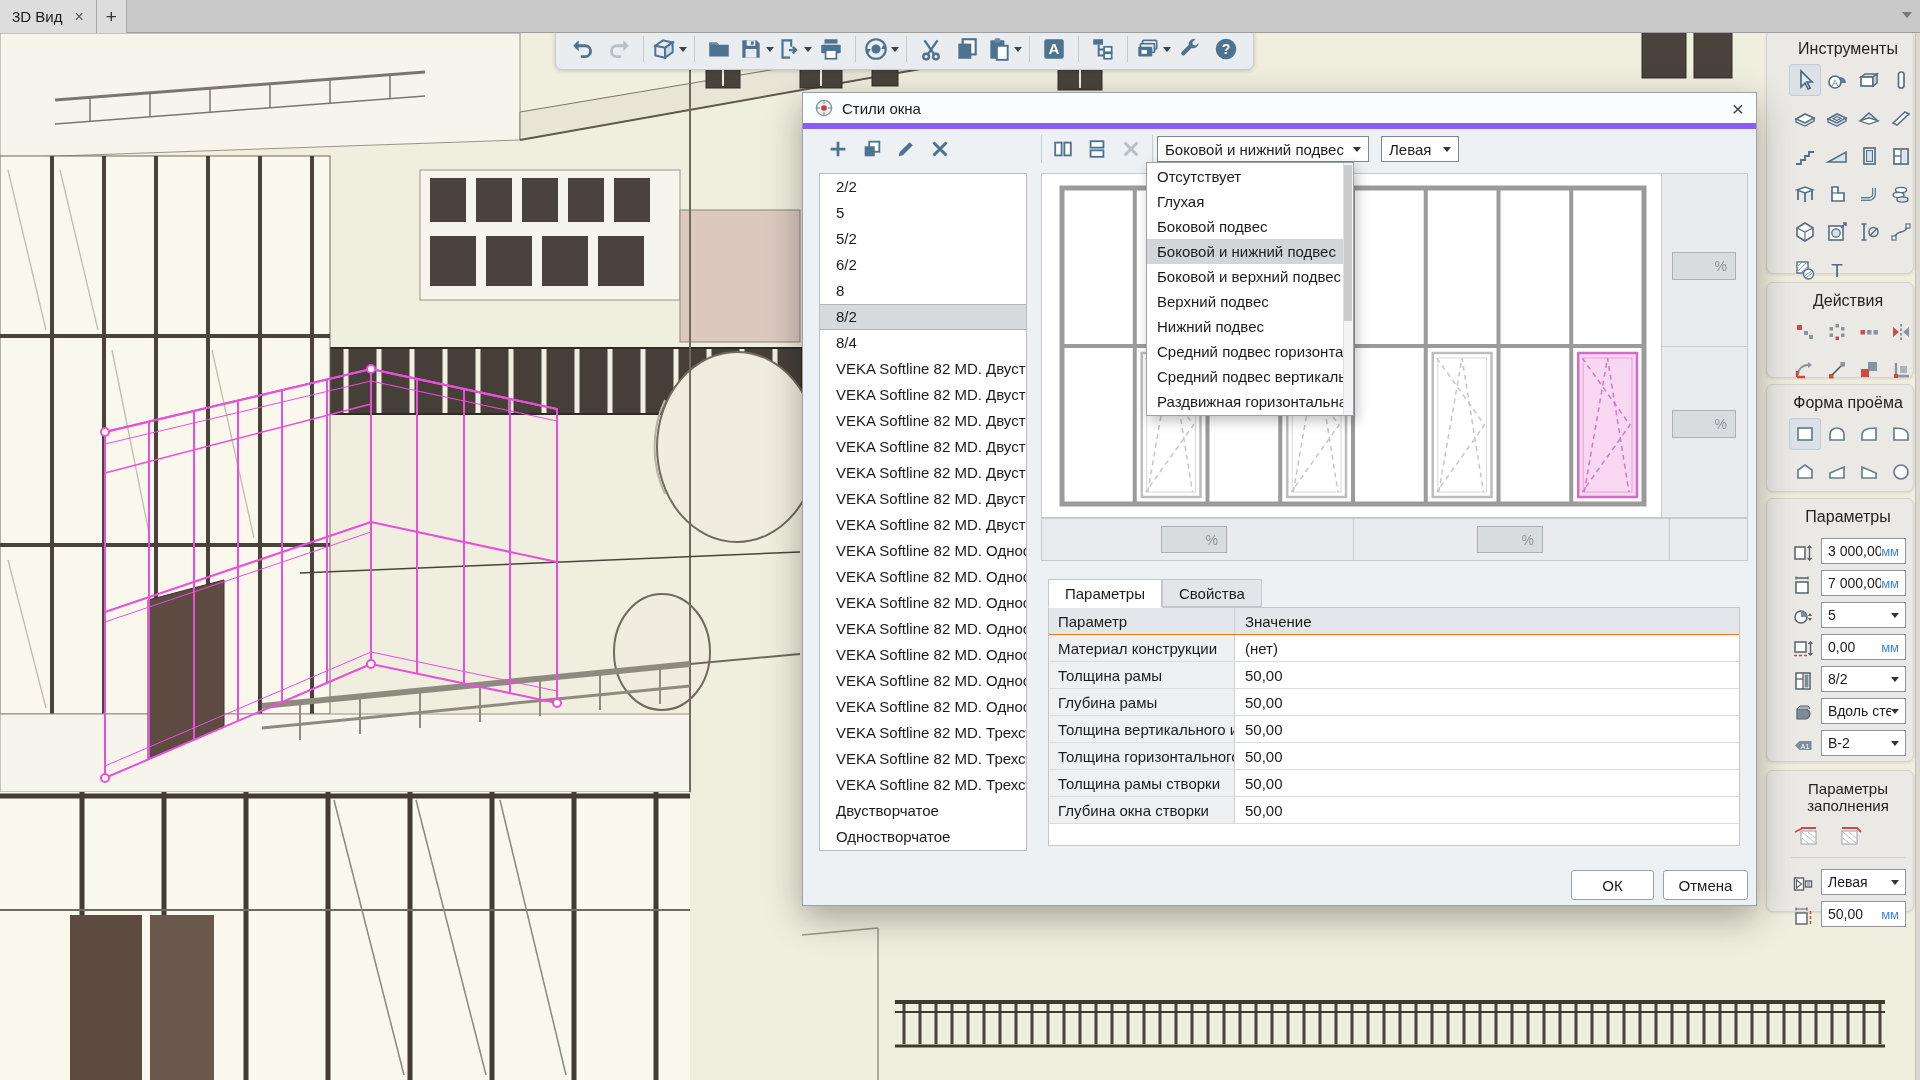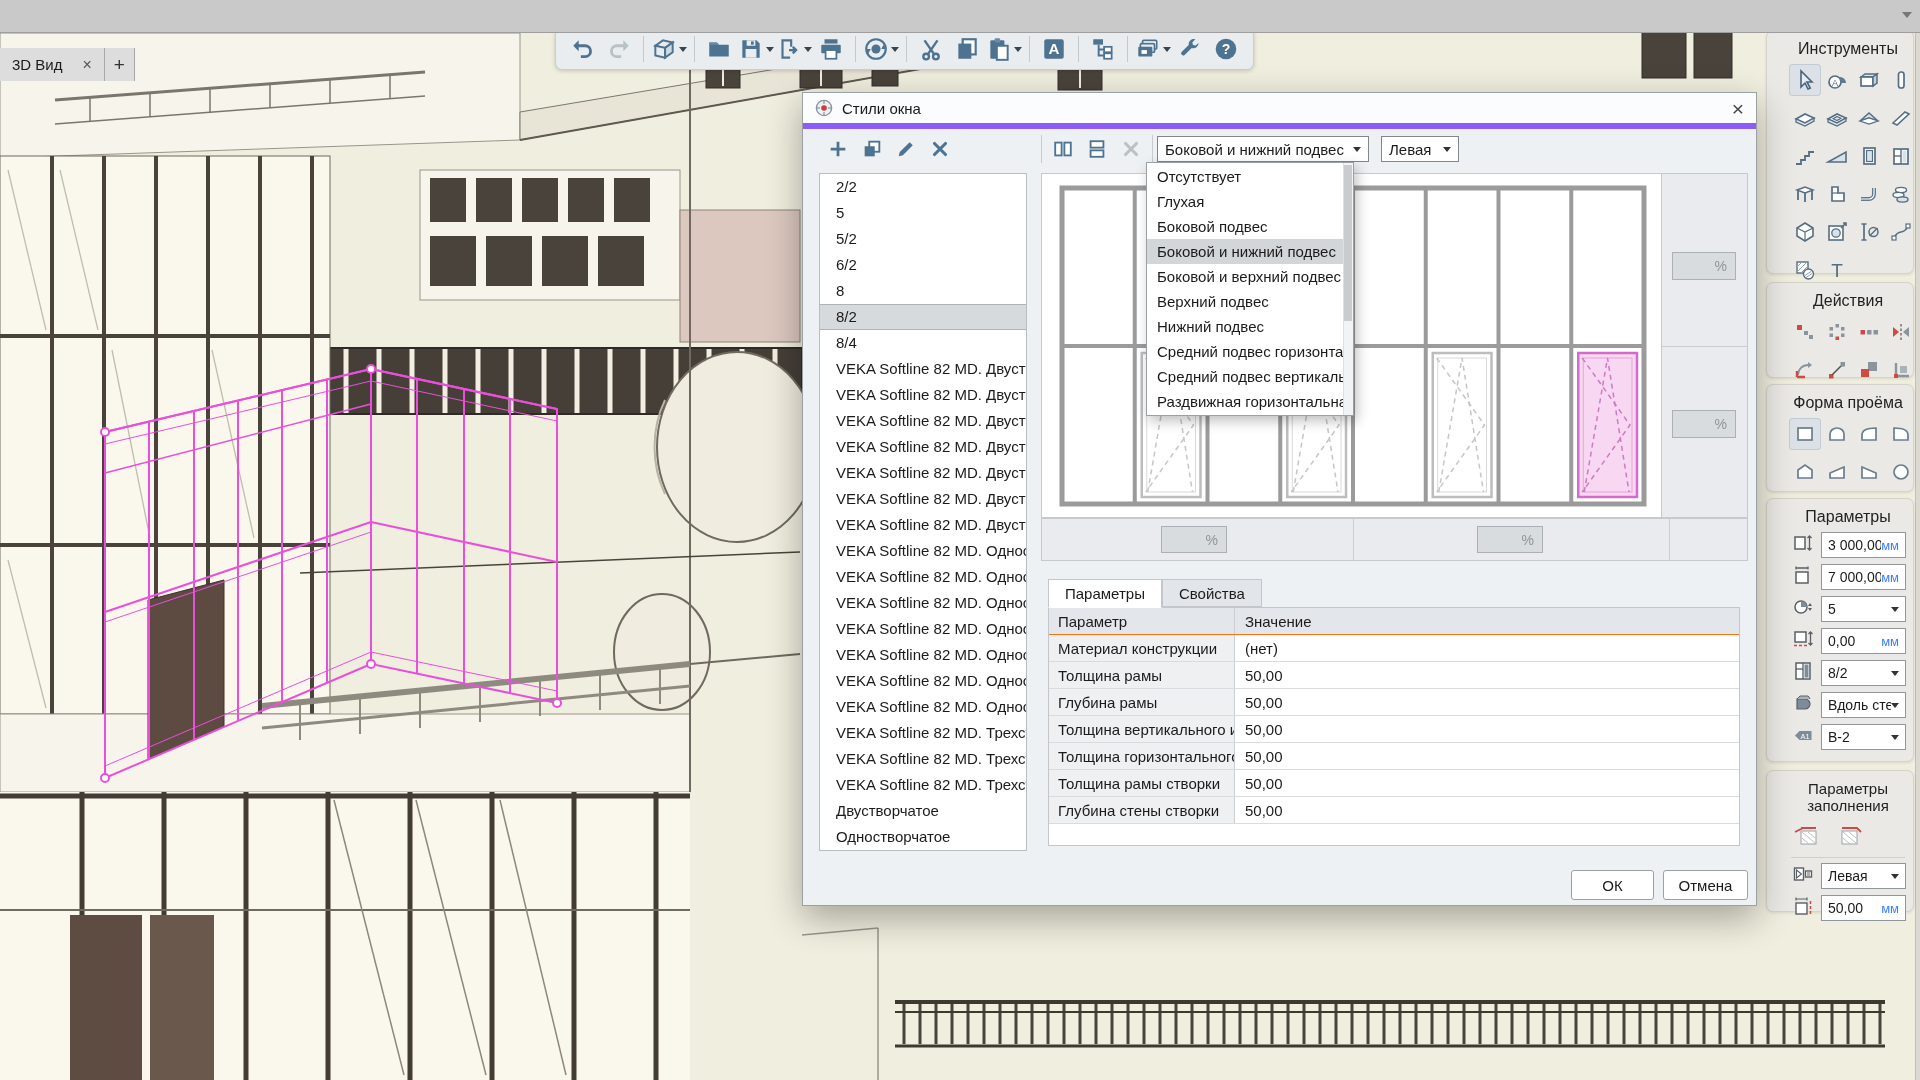--- a/index.html
+++ b/index.html
@@ -3,22 +3,22 @@
 <meta charset="utf-8">
 <style>
   * { box-sizing: border-box; margin: 0; padding: 0; }
   html,body { width:1920px; height:1080px; overflow:hidden; }
   body { font-family:"Liberation Sans", sans-serif; color:#1b1b1b; }
   .stage { position:relative; width:1920px; height:1080px; background:#f0eede; overflow:hidden; }
 
   
   .tabbar { position:absolute; left:0; top:0; width:1920px; height:33px; background:#c9c9c9;
             border-bottom:1px solid #9e9e9e; display:flex; z-index:6; }
-  .tab { height:33px; display:flex; align-items:center; gap:20px; padding:15px 12px;
-         background:#dddddd; border-right:1px solid #a8a8a8; font-size:15px;margin-top:48px; }
+  .tab { height:33px; display:flex; align-items:center; gap:12px; padding:15px 12px;
+         background:#dddddd; border-right:1px solid #a8a8a8; font-size:15px; }
   .tab-close { color:#555; font-size:16px; line-height:1; cursor:default; }
   .tab-plus { width:30px; display:flex; align-items:center; justify-content:center;
               font-size:19px; color:#333; }
   .corner-ch { position:absolute; right:8px; top:12px; width:0; height:0;
                border:5px solid transparent; border-top:6px solid #777; }
 
   
   .scene { position:absolute; left:0; top:0; z-index:1; }
 
   
@@ -32,21 +32,21 @@
   .caret { width:0; height:0; border:4px solid transparent; border-top:5px solid #39444c; margin-top:4px; }
 
   
   .panel { position:absolute; left:1766px; width:148px; background:#ebe9e5;
            border:1px solid #d6d3cc; border-radius:7px; z-index:5; padding:6px 6px 8px 22px;
            box-shadow:0 1px 3px rgba(0,0,0,.10); }
   .panel-title { text-align:center; font-size:16px; color:#222; padding:3px 0 6px 0; }
   .grid4 { display:grid; grid-template-columns:repeat(4,1fr); row-gap:6px; justify-items:center; }
   .gi { width:32px; height:32px; display:flex; align-items:center; justify-content:center; border-radius:4px; }
   .gi.sel { background:#dbe1e7; box-shadow:inset 0 0 0 1px #c3ccd4; }
-  .pf { display:flex; align-items:flex-start; gap:5px; height:32px; padding:0 1px; }
+  .pf { display:flex; align-items:flex-end; gap:5px; height:32px; padding:0 1px; }
   .pf-ic { width:26px; display:flex; justify-content:center; flex:0 0 26px; }
   .ctrl { flex:1; height:26px; background:#fff; border:1px solid #8f969c; display:flex;
           align-items:center; padding:0 6px; font-size:14px; justify-content:space-between; min-width:0; }
   .ctrl .unit { color:#3b82f6; font-size:13px; }
   .ctrl .val { white-space:nowrap; overflow:hidden; }
   .divid { height:1px; background:#d2cfc8; margin:5px 2px; }
 
   
   .dialog { position:absolute; left:802px; top:92px; width:955px; height:814px; z-index:7;
             background:#eef1f3; border:1px solid #9aa0a6; box-shadow:0 12px 34px rgba(0,0,0,.32); }
@@ -1002,21 +1002,21 @@
             <div class="pc1">Толщина горизонтального импоста</div>
             <div class="pc2">50,00</div>
           </div>
 
           <div class="prow">
             <div class="pc1">Толщина рамы створки</div>
             <div class="pc2">50,00</div>
           </div>
 
           <div class="prow">
-            <div class="pc1">Глубина стены створки</div>
+            <div class="pc1">Глубина окна створки</div>
             <div class="pc2">50,00</div>
           </div>
         </div>
     </div>
 
     <div class="btn" style="left:768px;top:777px;width:83px;">ОК</div>
     <div class="btn" style="left:860px;top:777px;width:85px;">Отмена</div>
 
     <div class="popup">
       <div style="margin-right:10px;">

